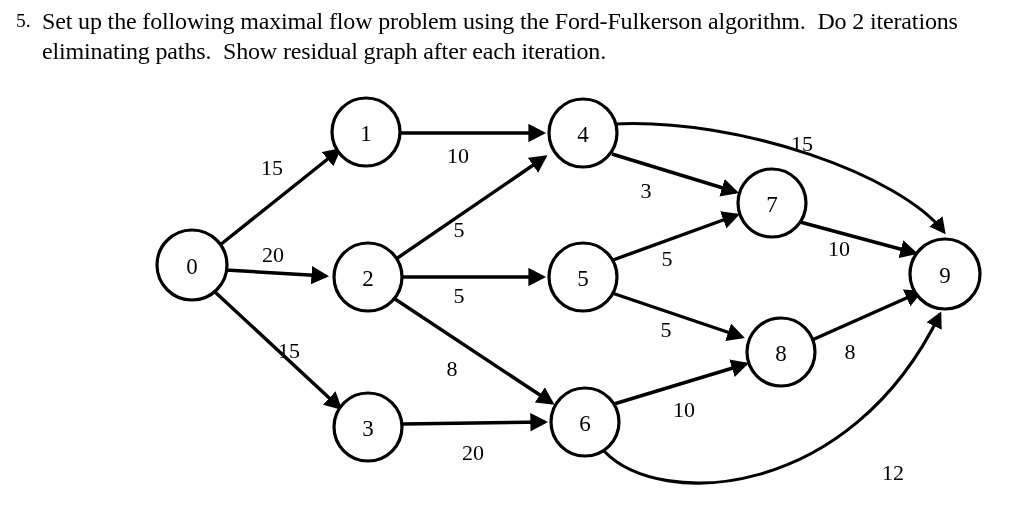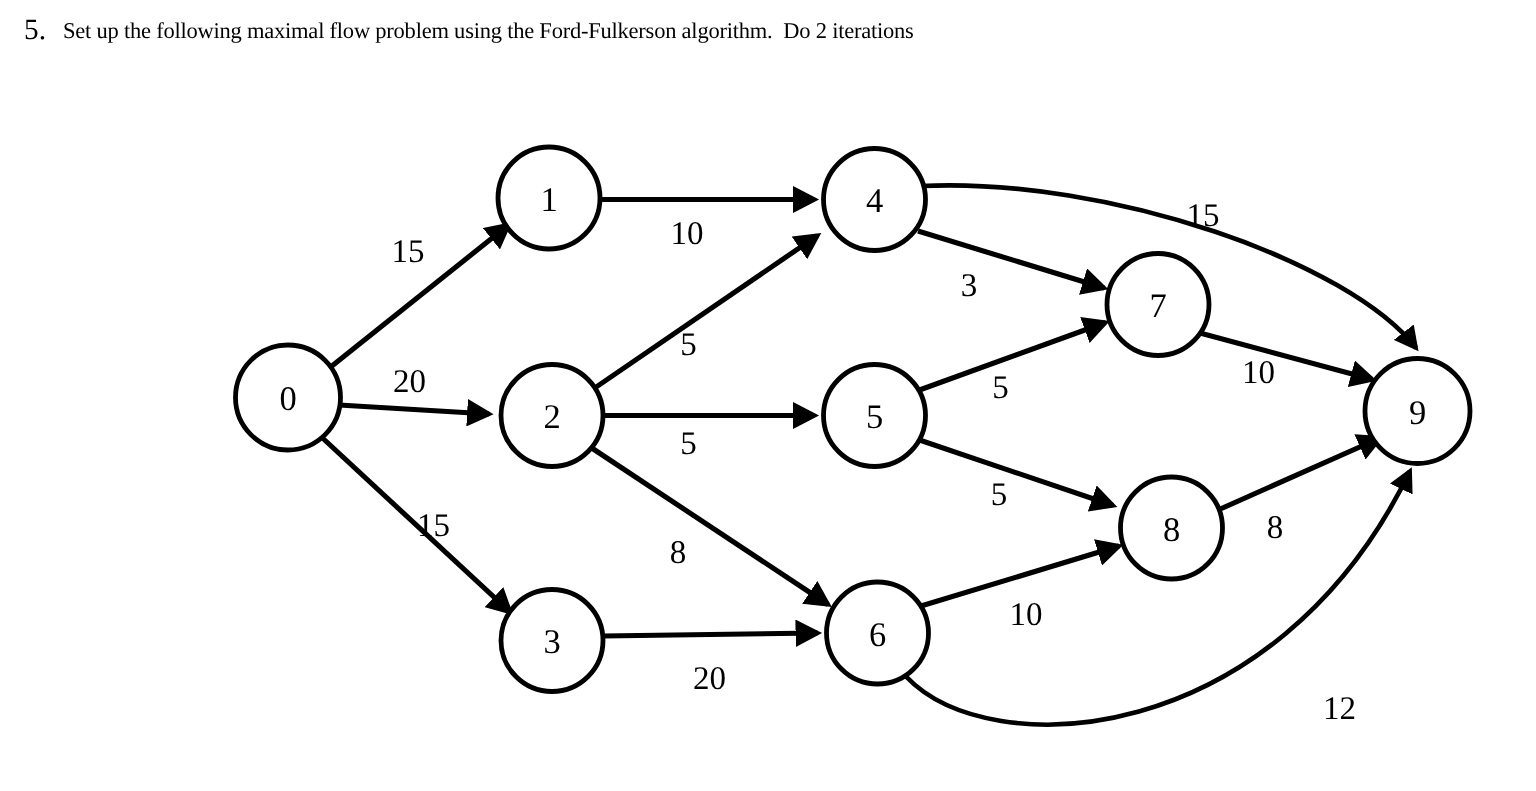--- a/index.html
+++ b/index.html
@@ -45,21 +45,21 @@
     line-height: 30px;
     font-family: "Liberation Serif", "DejaVu Serif", serif;
   }
   .q-body {
     flex: 1 1 auto;
     font-size: 19.5px;
     line-height: 30px;
   }
   .q-line {
     white-space: pre;
-    font-size: 15px;
+    font-size: 24px;
     line-height: 30px;
     letter-spacing: -0.15px;
   }
 
   
   .graph-wrap {
     position: absolute;
     left: 0;
     top: 0;
     width: 1024px;
@@ -103,20 +103,21 @@
 </head>
 <body>
 
 <div id="page">
 
   <div class="question">
     <div class="q-row">
       <div class="q-num">5.</div>
       <div class="q-body">
         <div class="q-line">Set up the following maximal flow problem using the Ford-Fulkerson algorithm.  Do 2 iterations</div>
+        <div class="q-line">eliminating paths.  Show residual graph after each iteration.</div>
       </div>
     </div>
   </div>
 
   <div class="graph-wrap">
     <svg class="graph" viewBox="0 0 1024 527" xmlns="http://www.w3.org/2000/svg">
       <defs>
         <marker id="arrowhead" markerWidth="5.4" markerHeight="5.4" refX="4.3" refY="2.7" orient="auto" markerUnits="strokeWidth">
           <path d="M 0 0 L 5.2 2.7 L 0 5.4 Z" fill="#000000"></path>
         </marker>

